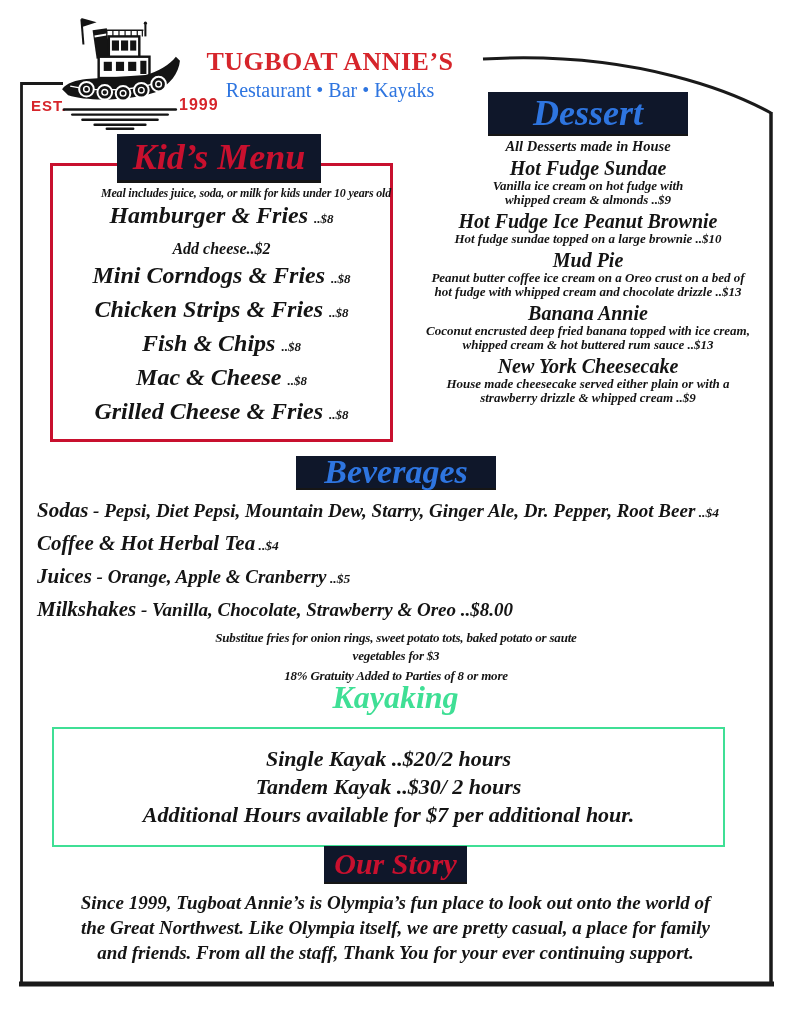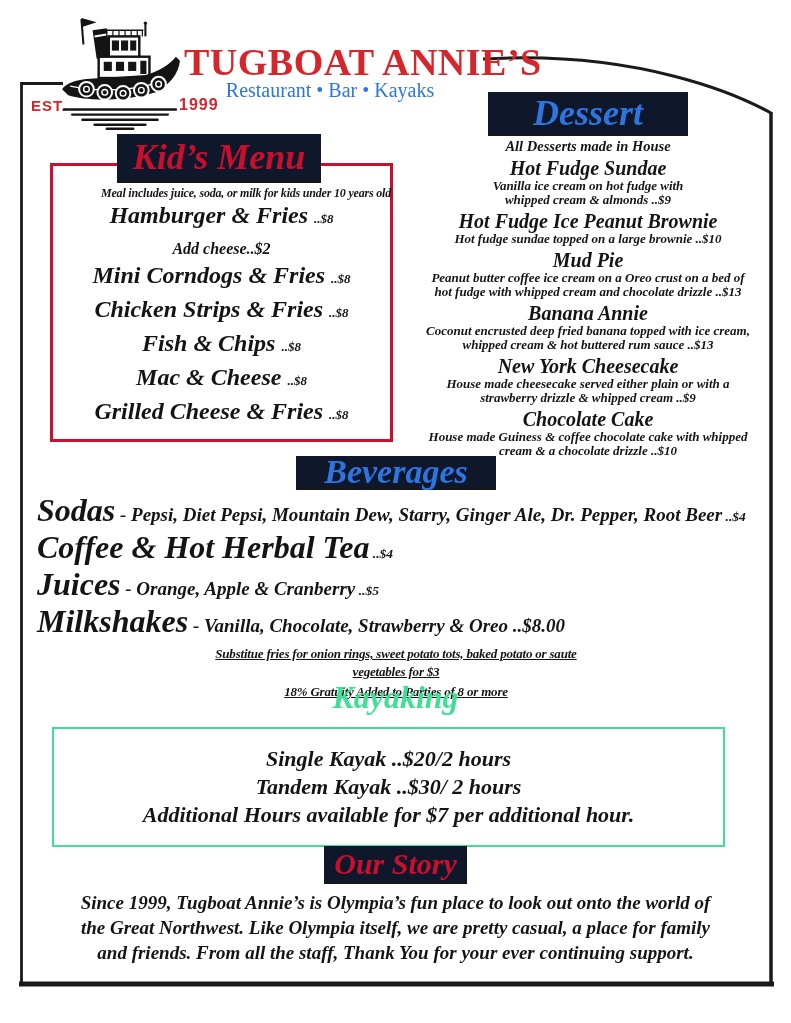--- a/index.html
+++ b/index.html
@@ -11,21 +11,21 @@
   .bi{font-weight:bold;font-style:italic;}
   
   .frame{position:absolute;left:0;top:0;width:791px;height:1023px;z-index:0;pointer-events:none;}
   
   .logo{position:absolute;left:56px;top:16px;width:128px;height:118px;z-index:1;}
   .est{position:absolute;left:31px;top:97px;font-family:"Liberation Sans","DejaVu Sans",sans-serif;
        font-weight:bold;font-size:15px;letter-spacing:1px;color:var(--brand_red);}
   .year{position:absolute;left:179px;top:96px;font-family:"Liberation Sans","DejaVu Sans",sans-serif;
        font-weight:bold;font-size:16px;letter-spacing:1px;color:var(--brand_red);}
   .brand{position:absolute;left:184px;top:46px;width:292px;text-align:center;}
-  .brand-title{font-weight:bold;font-size:38px;line-height:32px;letter-spacing:0.5px;color:var(--brand_red);white-space:nowrap;}
+  .brand-title{font-weight:bold;font-size:26px;line-height:32px;letter-spacing:0.5px;color:var(--brand_red);white-space:nowrap;}
   .brand-subtitle{font-size:20px;line-height:24px;color:var(--blue);white-space:nowrap;}
   
   .chip{display:inline-block;background:#0f172a;border-bottom:3px solid #161616;}
   
   .kids-box{position:absolute;left:50px;top:163px;width:337px;height:273px;
             border:3px solid var(--menu_red);text-align:center;z-index:1;}
   .kids-title-wrap{position:absolute;left:44px;top:134px;width:350px;text-align:center;z-index:2;}
   .kids-title{font-size:36px;line-height:46px;color:var(--menu_red);padding:0 16px;}
   .kids-note{font-size:12px;line-height:14px;margin-top:20px;white-space:nowrap;letter-spacing:-0.2px;padding-left:48px;}
   .k-item{font-size:24px;line-height:31px;white-space:nowrap;}
@@ -38,25 +38,25 @@
   .dessert-note{font-size:14.5px;line-height:16px;margin-top:2px;}
   .d-item{margin-top:3px;}
   .d-name{font-size:20px;line-height:22px;white-space:nowrap;}
   .d-desc{font-size:13px;line-height:14px;}
   
   .bev{position:absolute;left:22px;top:456px;width:748px;z-index:1;}
   .bev-head{text-align:center;}
   .bev-title{font-size:34px;line-height:32px;color:var(--blue);padding:0 28px;border-bottom-width:2.5px;}
   .bev-lines{margin-top:5px;padding-left:15px;}
   .bev-line{line-height:31px;white-space:nowrap;}
-  .bev-lead{font-size:32px;}
+  .bev-lead{font-size:21px;}
   .bev-detail{font-size:19px;}
   .bev-price{font-size:13.5px;}
   .bev-notes{text-align:center;margin-top:2px;}
-  .bev-note{font-size:13px;line-height:18px;letter-spacing:-0.2px;text-decoration:underline;}
+  .bev-note{font-size:13px;line-height:18px;letter-spacing:-0.2px;}
   .bev-note.gap{margin-top:2px;}
   
   .kayak-title-wrap{position:absolute;left:0;top:679px;width:791px;text-align:center;z-index:1;}
   .kayak-title{font-size:32px;line-height:36px;color:var(--green);}
   .kayak-box{position:absolute;left:52px;top:727px;width:669px;height:100px;
              border:2px solid var(--green);text-align:center;padding-top:16px;z-index:1;}
   .kayak-line{font-size:22px;line-height:28px;white-space:nowrap;}
   
   .story{position:absolute;left:0;top:846px;width:791px;text-align:center;z-index:1;}
   .story-title{font-size:30px;line-height:36px;color:var(--menu_red);padding:0 10px;border-bottom-width:2.5px;}
@@ -197,25 +197,20 @@
     <div class="d-item">
       <div class="bi d-name">Banana Annie</div>
       <div class="bi d-desc">Coconut encrusted deep fried banana topped with ice cream,</div>
       <div class="bi d-desc">whipped cream &amp; hot buttered rum sauce ..$13</div>
     </div>
     <div class="d-item">
       <div class="bi d-name">New York Cheesecake</div>
       <div class="bi d-desc">House made cheesecake served either plain or with a</div>
       <div class="bi d-desc">strawberry drizzle &amp; whipped cream ..$9</div>
     </div>
-    <div class="d-item">
-      <div class="bi d-name">Chocolate Cake</div>
-      <div class="bi d-desc">House made Guiness &amp; coffee chocolate cake with whipped</div>
-      <div class="bi d-desc">cream &amp; a chocolate drizzle ..$10</div>
-    </div>
   </div>
 
   <div class="bev">
     <div class="bev-head">
       <span class="chip bi bev-title">Beverages</span>
     </div>
     <div class="bev-lines">
       <div class="bi bev-line">
         <span class="bev-lead">Sodas</span><span class="bev-detail"> - Pepsi, Diet Pepsi, Mountain Dew, Starry, Ginger Ale, Dr. Pepper, Root Beer</span><span class="bev-price"> ..$4</span>
       </div>

